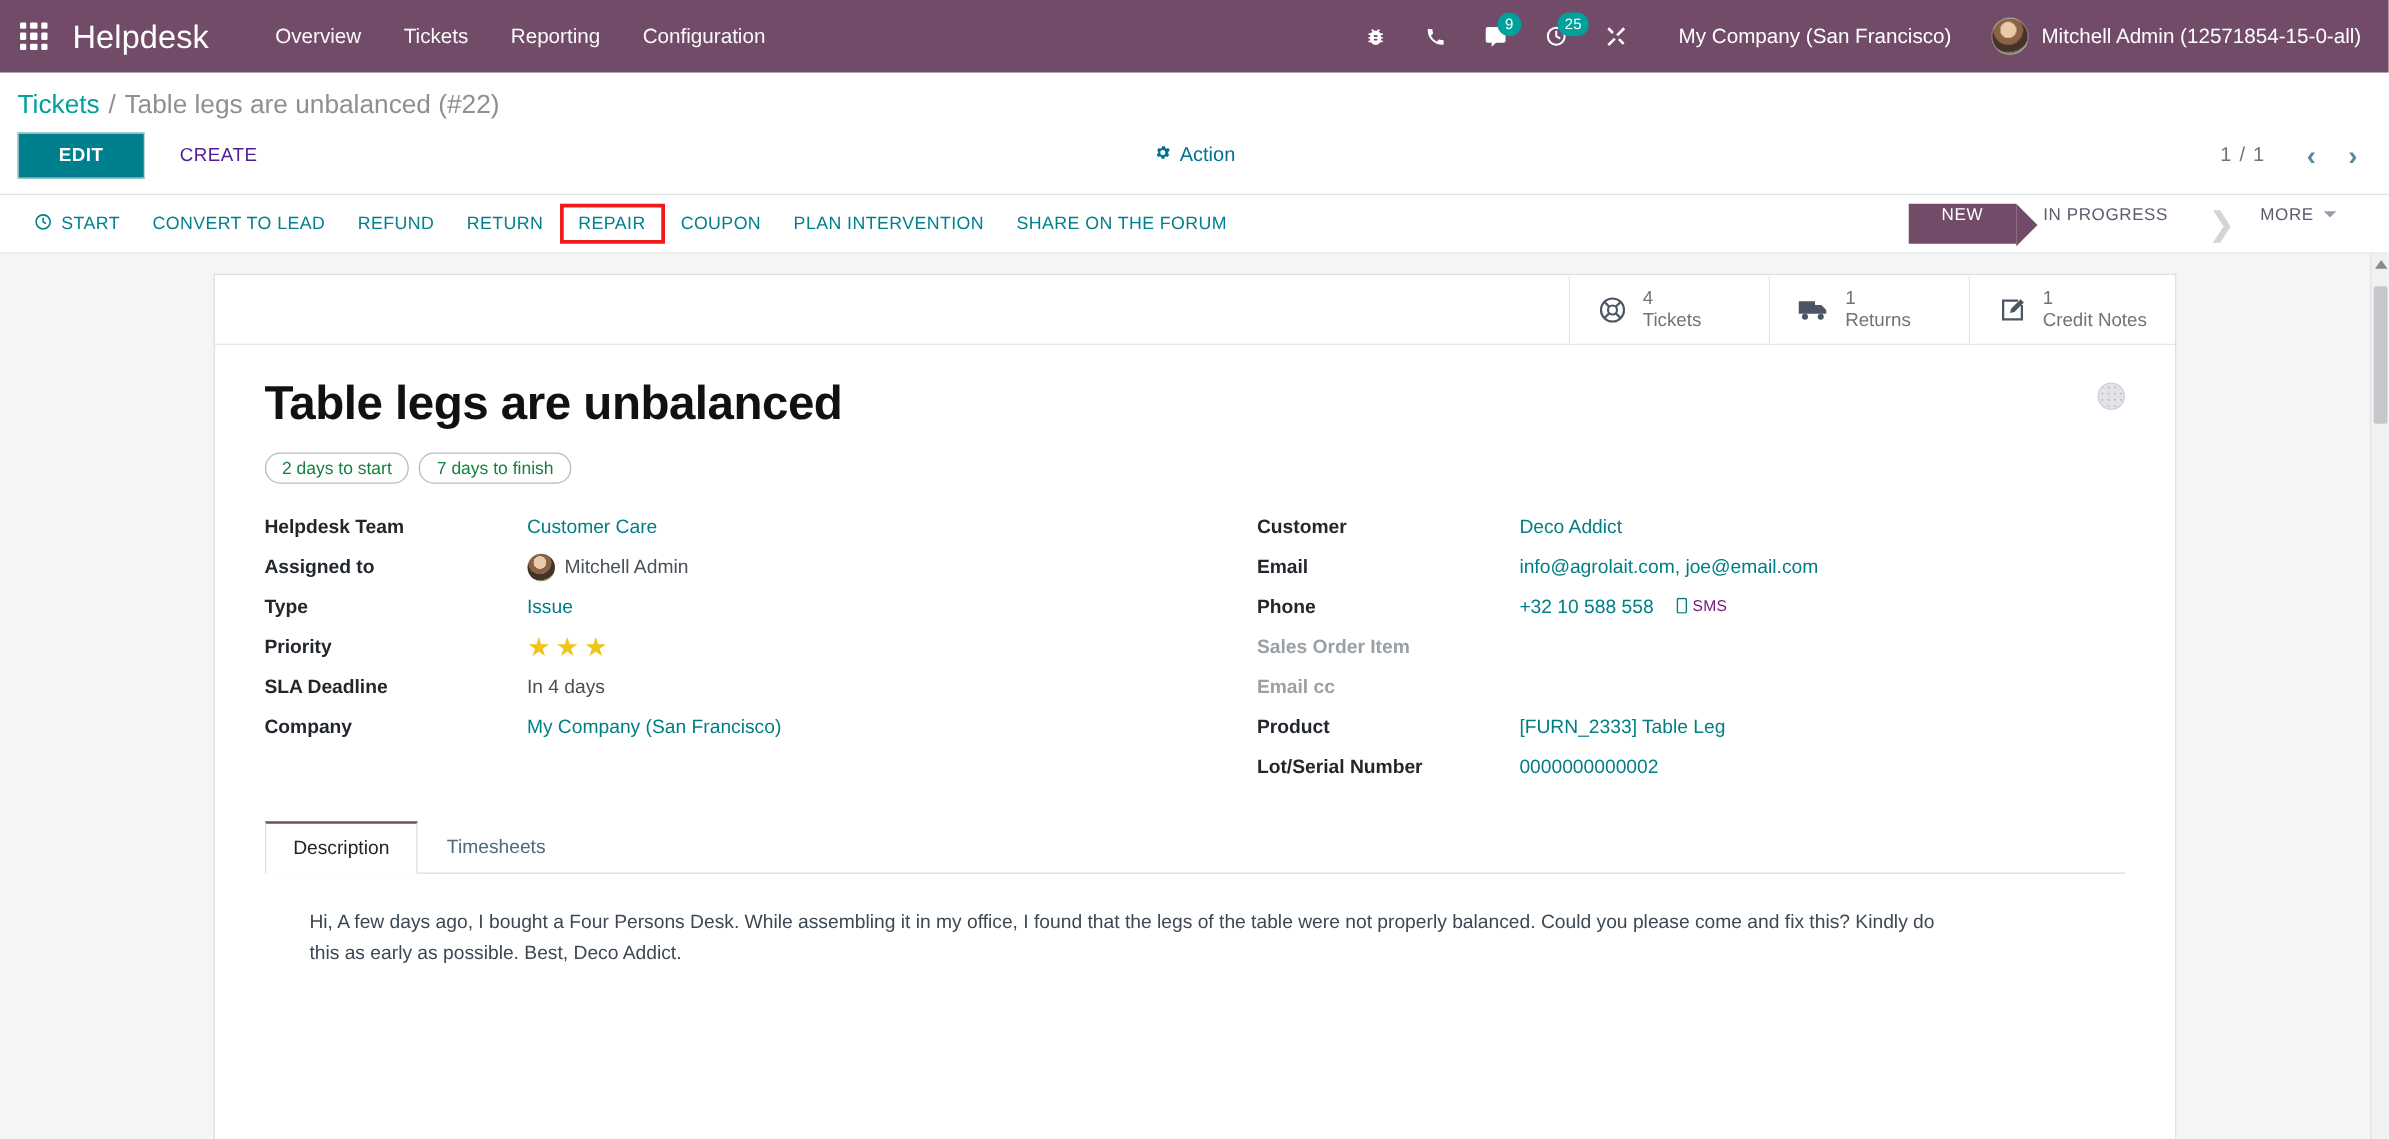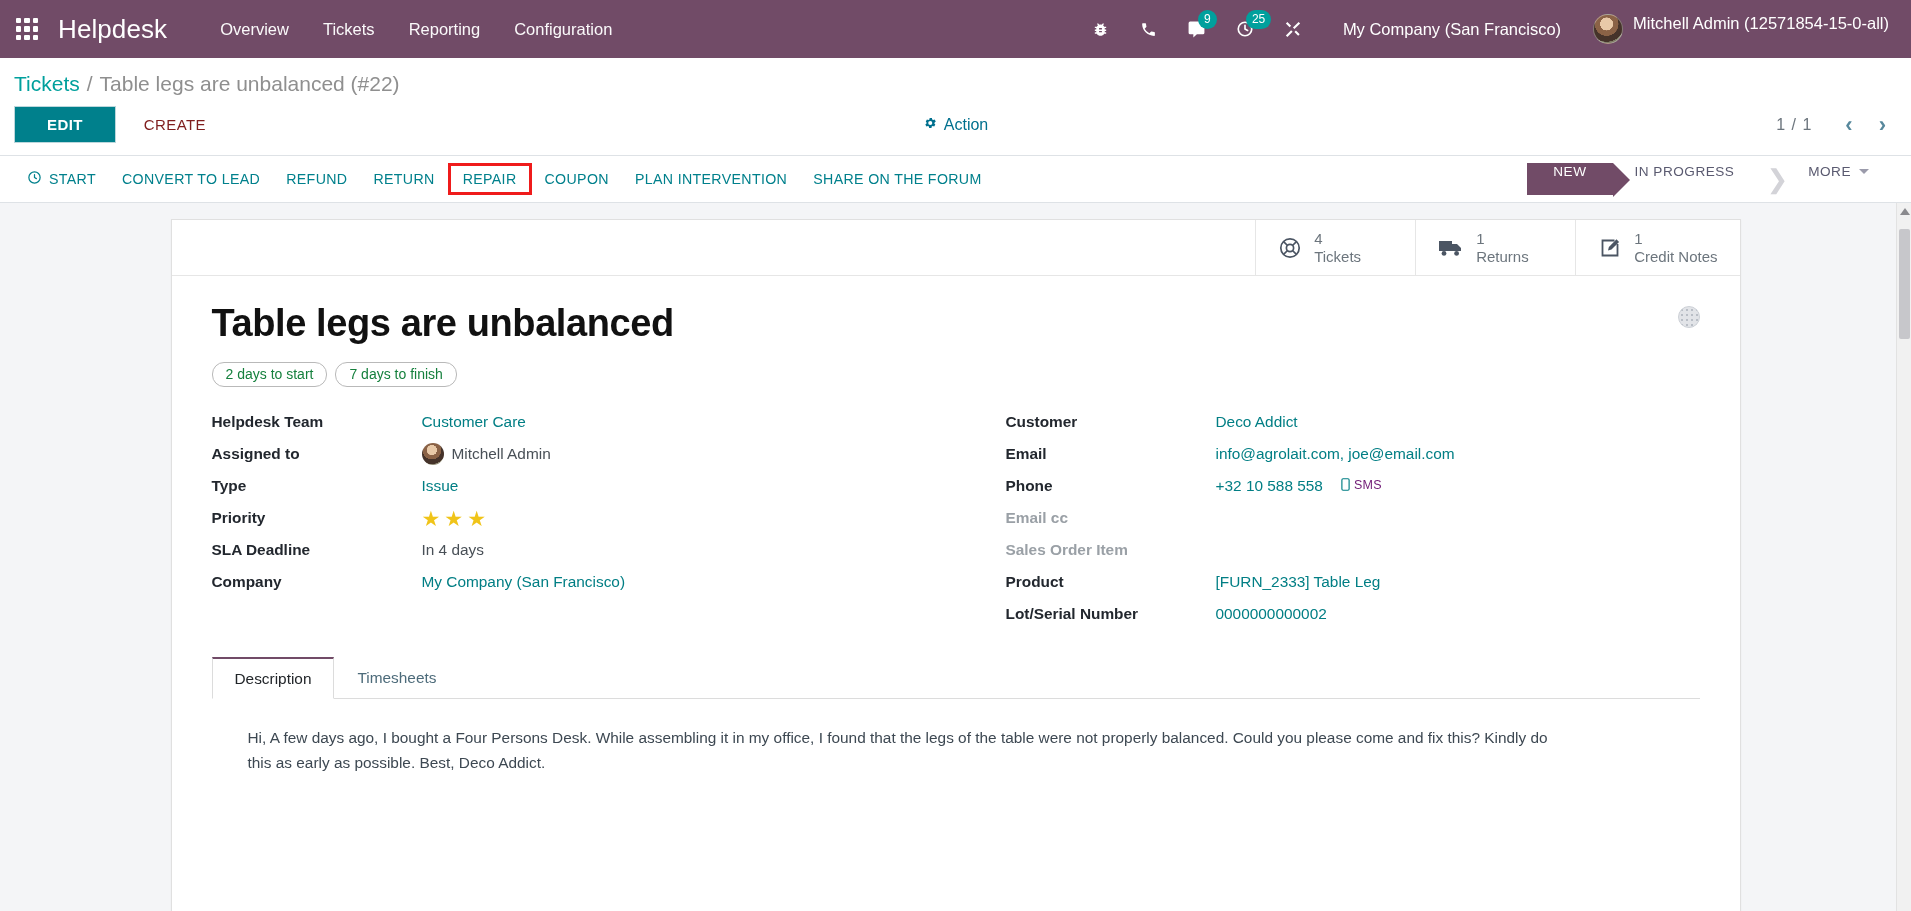--- a/index.html
+++ b/index.html
@@ -75,21 +75,21 @@
     font-weight: 400;
   }
   .company-name {
     font-size: 16.5px;
     margin-left: 26px;
     margin-right: 10px;
     white-space: nowrap;
     cursor: pointer;
   }
   .user-box {
-    display: flex; gap: 10px;
+    display: flex; align-items: center; gap: 10px;
     margin-left: 22px;
     cursor: pointer;
     white-space: nowrap;
   }
   .avatar-nav {
     width: 30px; height: 30px; border-radius: 50%;
     background: radial-gradient(circle at 45% 32%, #e8c9a8 0 26%, #8a6246 27% 48%, #45332a 49% 72%, #7e7a64 73% 100%);
     border: 1px solid rgba(255,255,255,.35);
     flex: 0 0 auto;
   }
@@ -124,21 +124,21 @@
     border: 1px solid #bcd7dc;
     font-size: 15px;
     font-weight: 700;
     letter-spacing: .4px;
     padding: 9px 32px;
     cursor: pointer;
     border-radius: 0;
   }
   .btn-create {
     background: transparent;
-    color: #7f1d1d;
+    color: #4c1d95;
     border: 1px solid transparent;
     font-size: 15px;
     font-weight: 400;
     letter-spacing: .4px;
     padding: 9px 15px;
     margin-left: 12px;
     cursor: pointer;
   }
   .action-btn {
     position: absolute;
@@ -665,25 +665,25 @@
                 <span>
                   <svg width="9" height="13" viewBox="0 0 12 18" fill="none" stroke="#017e84" stroke-width="1.6">
                     <rect x="1" y="1" width="10" height="16" rx="1.6"></rect>
                   </svg>
                 </span>
                 <span>SMS</span>
               </span>
             </div>
           </div>
           <div class="field-row">
+            <div class="field-label muted">Sales Order Item</div>
+            <div class="field-value"></div>
+          </div>
+          <div class="field-row">
             <div class="field-label muted">Email cc</div>
-            <div class="field-value"></div>
-          </div>
-          <div class="field-row">
-            <div class="field-label muted">Sales Order Item</div>
             <div class="field-value"></div>
           </div>
           <div class="field-row">
             <div class="field-label">Product</div>
             <div class="field-value link">[FURN_2333] Table Leg</div>
           </div>
           <div class="field-row">
             <div class="field-label">Lot/Serial Number</div>
             <div class="field-value link">0000000000002</div>
           </div>

